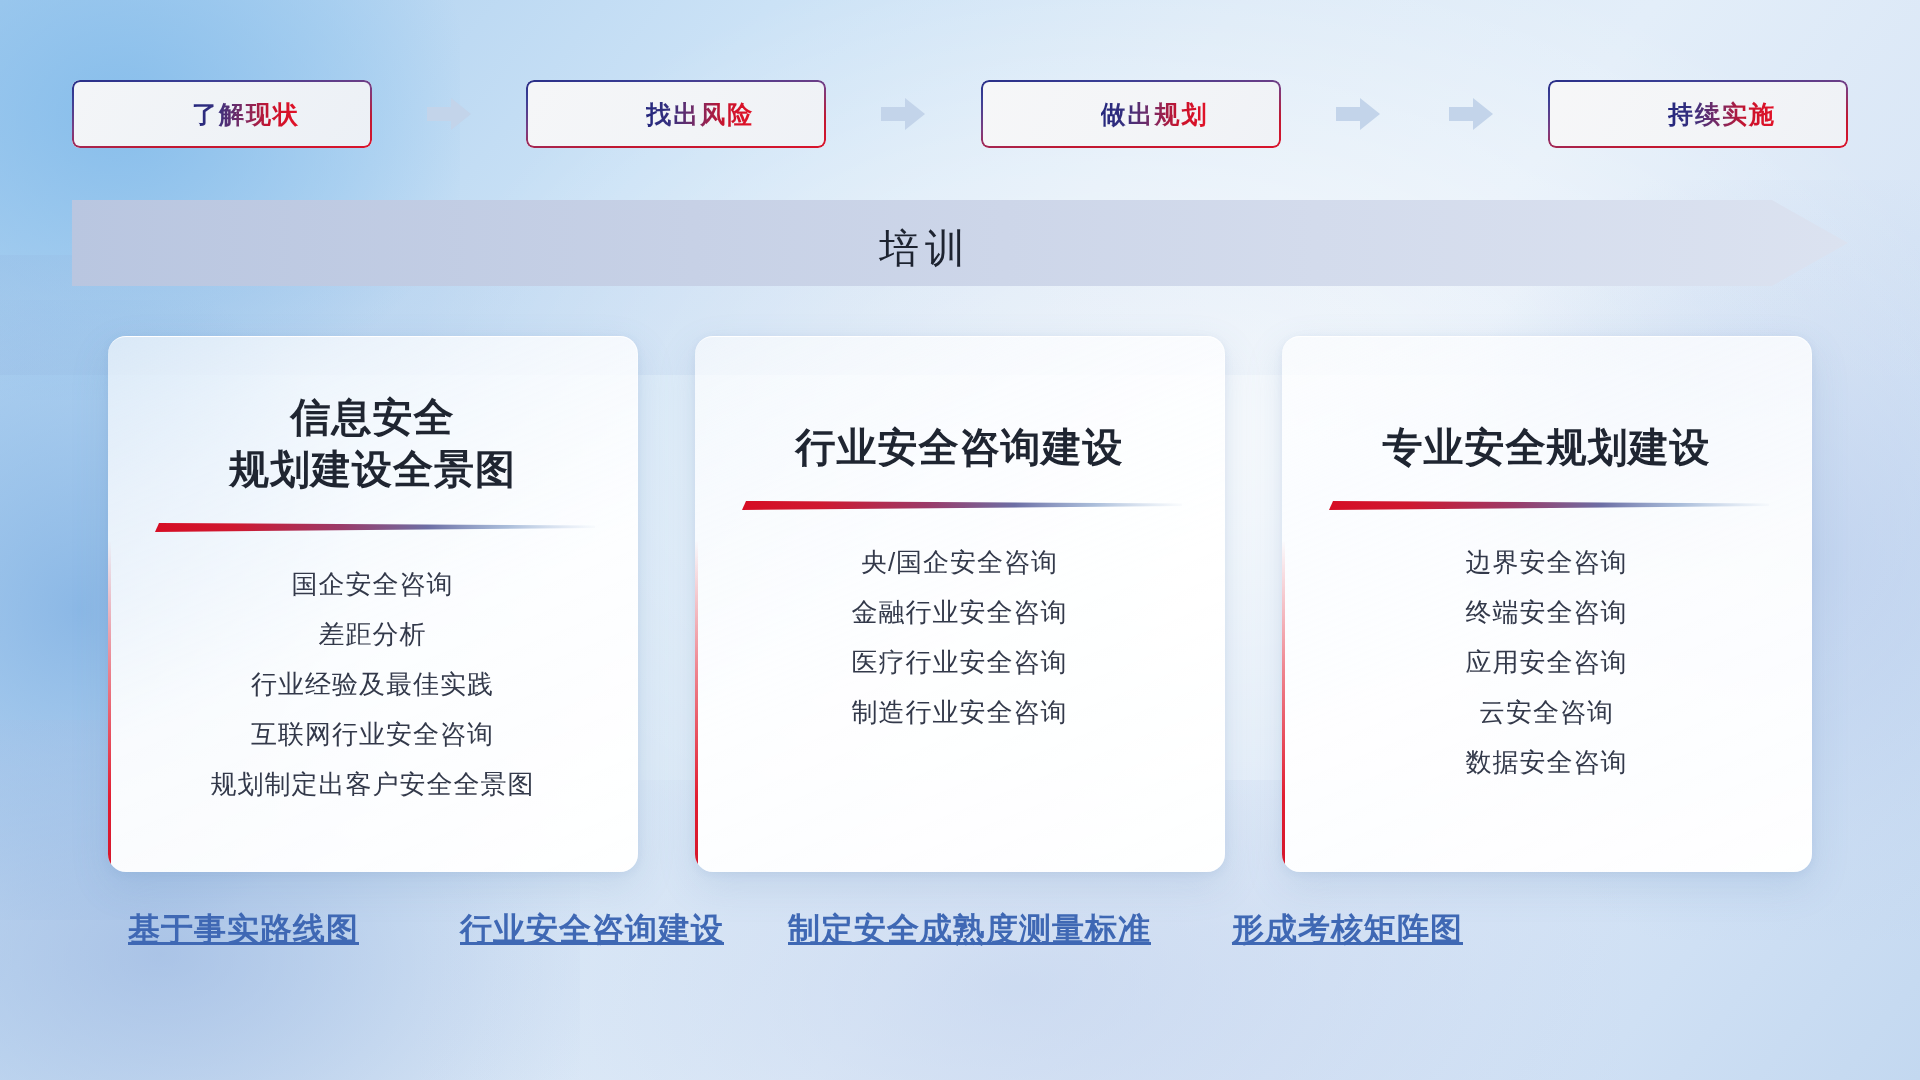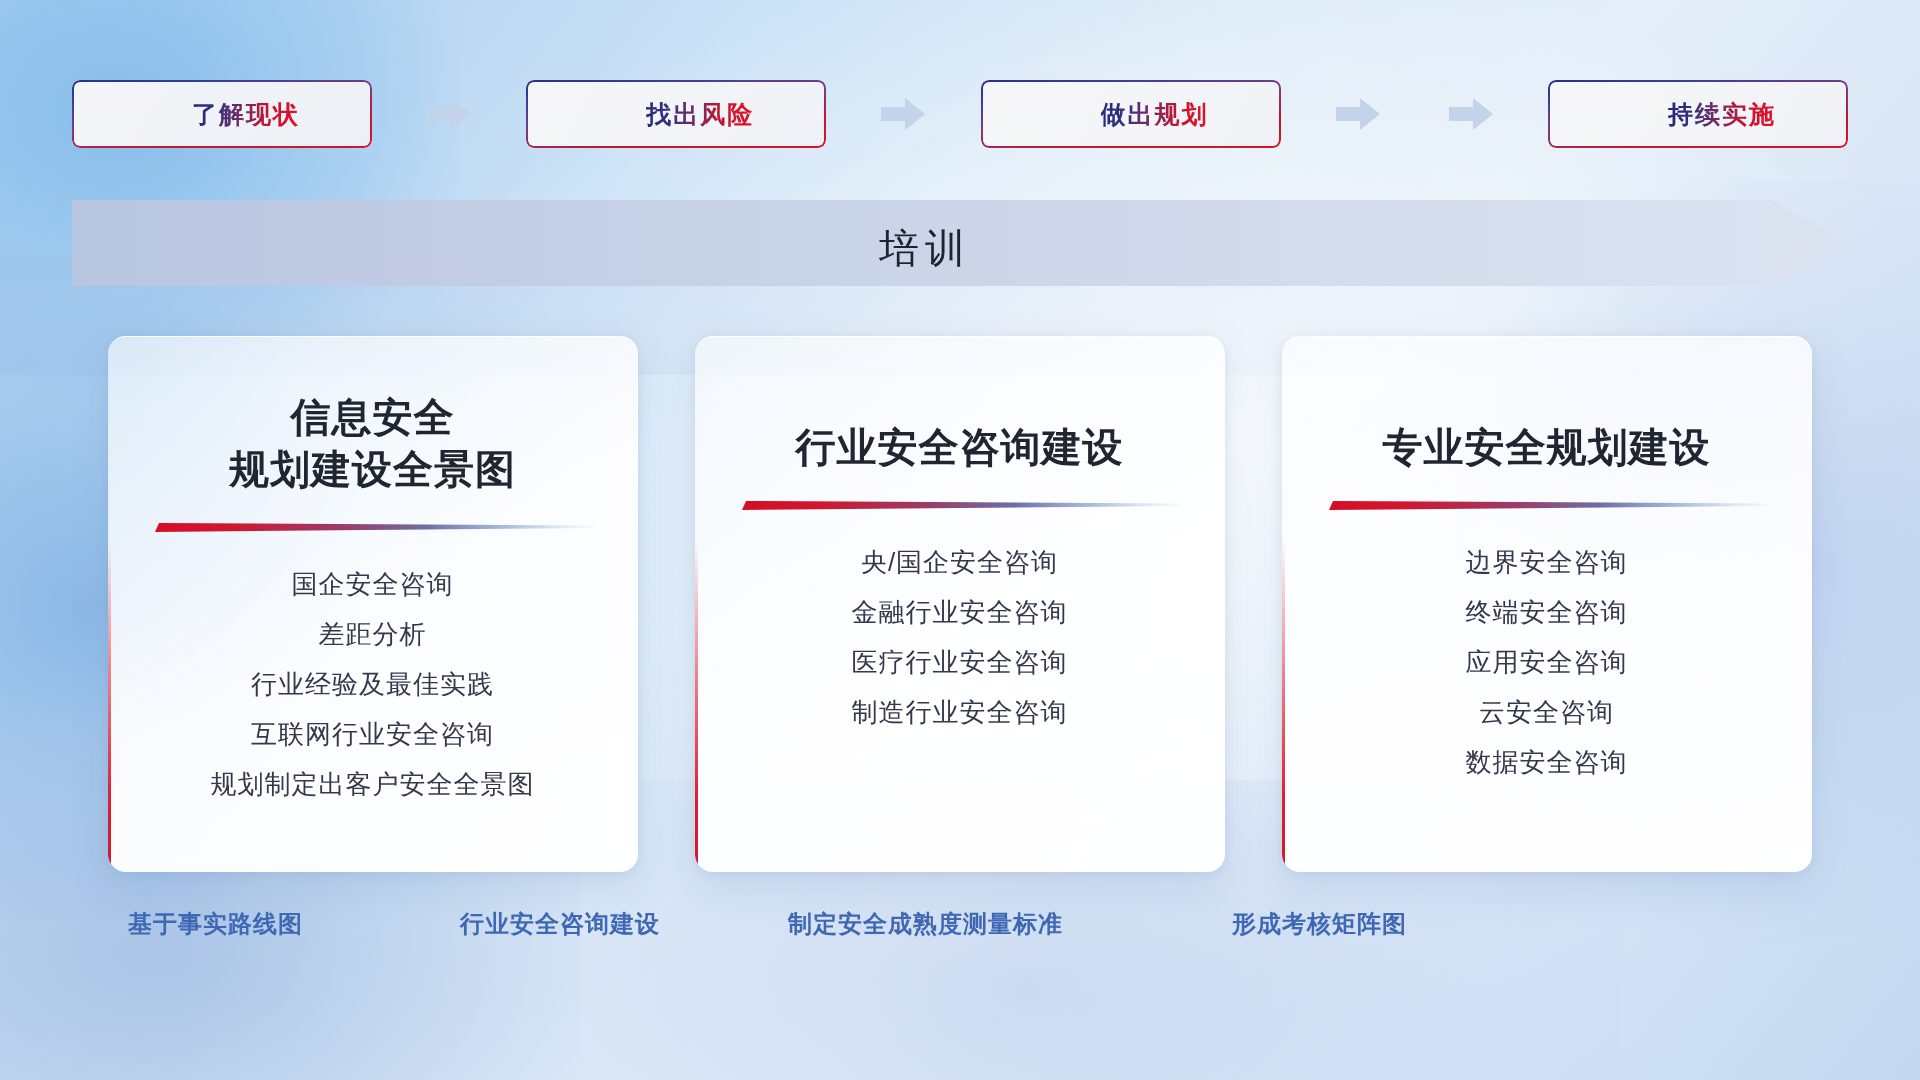--- a/index.html
+++ b/index.html
@@ -146,22 +146,23 @@
     font-size:26px; color:#33394a; line-height:1.62;
     margin-bottom:8px; letter-spacing:1px; white-space:nowrap;
   }
 
   
   #bottom-labels {
     position:absolute; left:108px; top:908px; width:1740px; height:44px;
   }
   .bl {
     position:absolute; top:0;
-    font-size:24px; font-weight:700; color:#3f68b4; letter-spacing:1px;
+    font-size:32px; font-weight:700; color:#3f68b4; letter-spacing:1px;
     white-space:nowrap;
+    text-decoration:underline;
   }
   .bl-0 { left:20px; }
   .bl-1 { left:352px; }
   .bl-2 { left:680px; }
   .bl-3 { left:1124px; }
 </style>
 </head>
 <body>
 
 <div id="stage">

